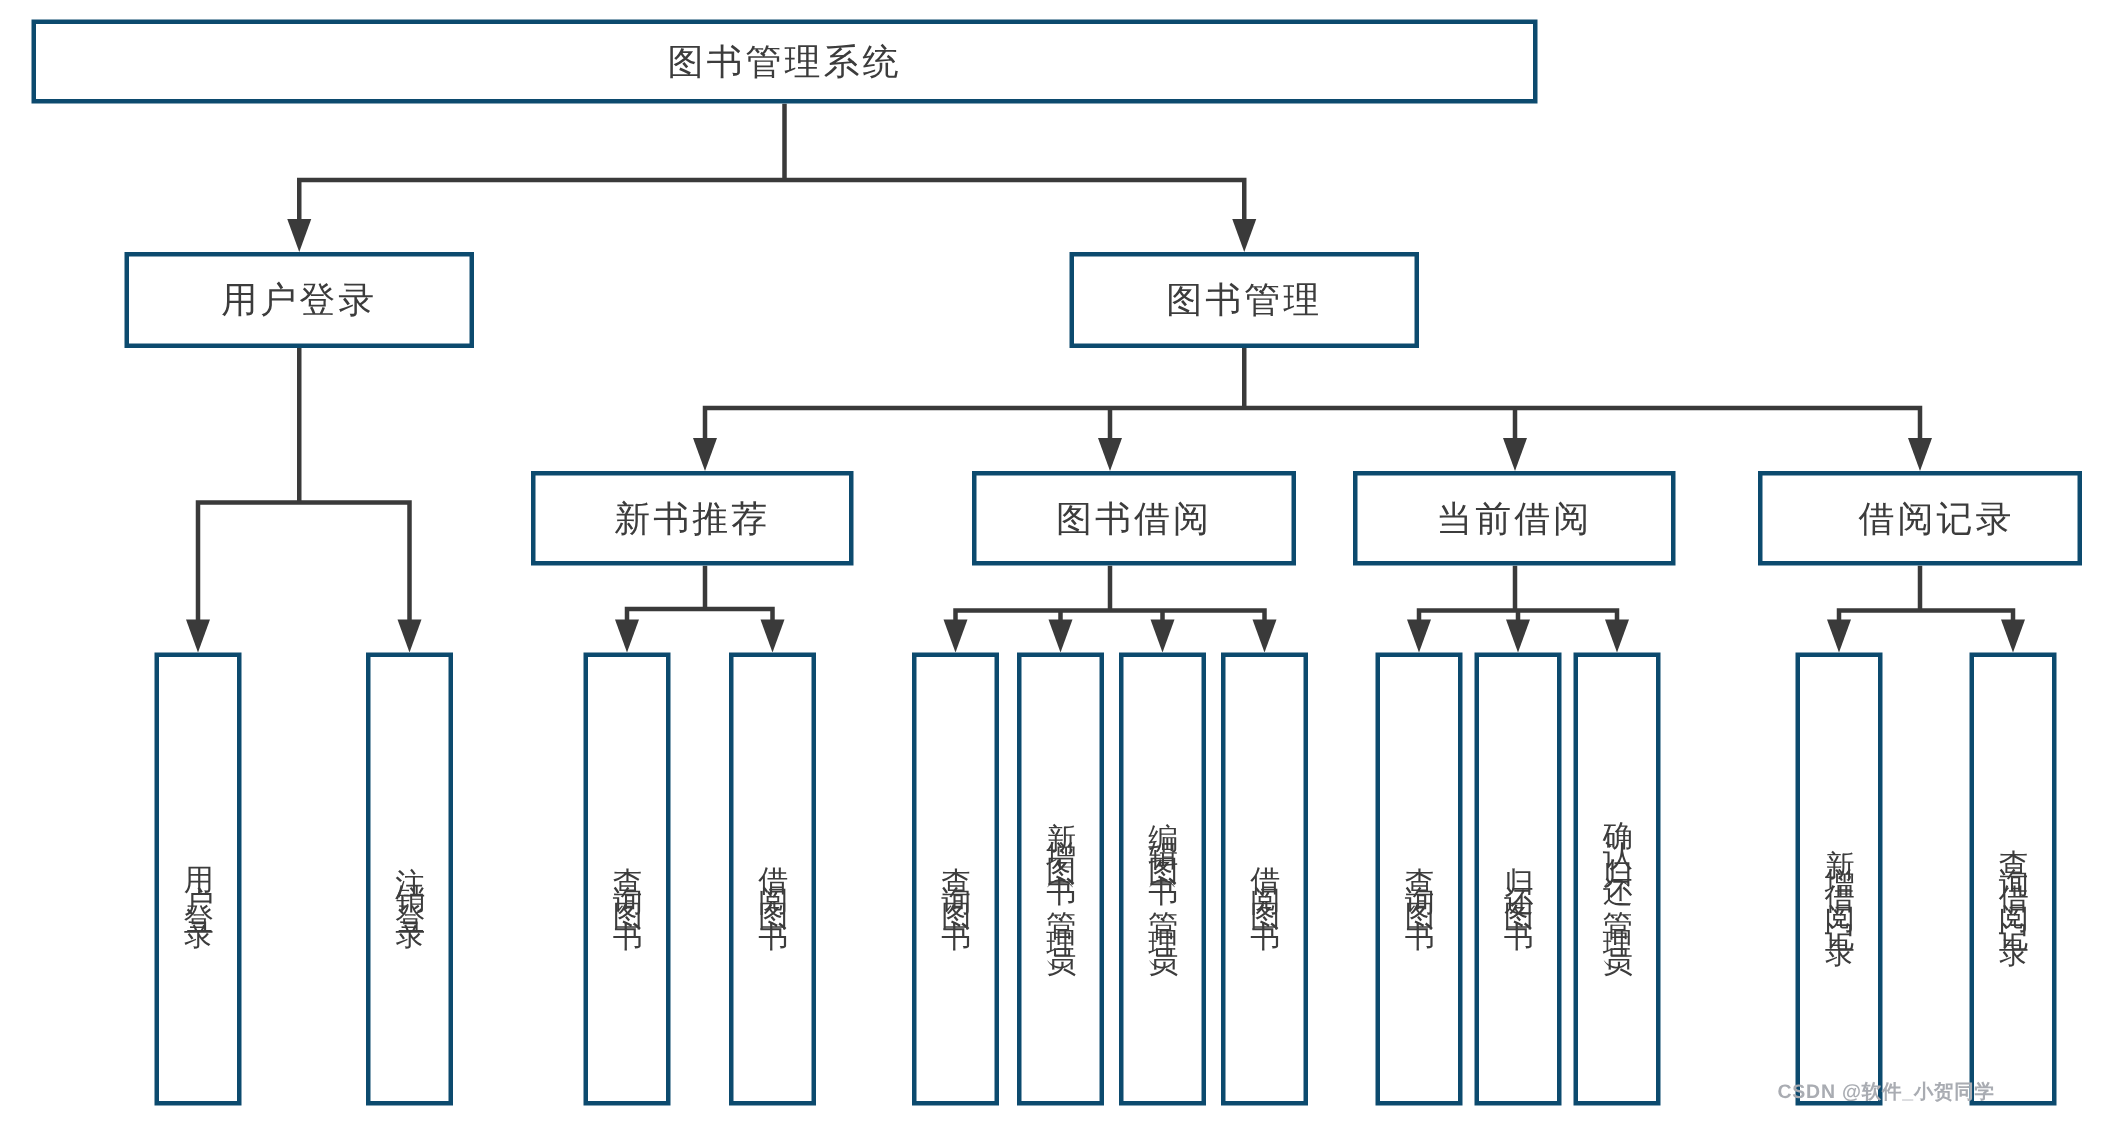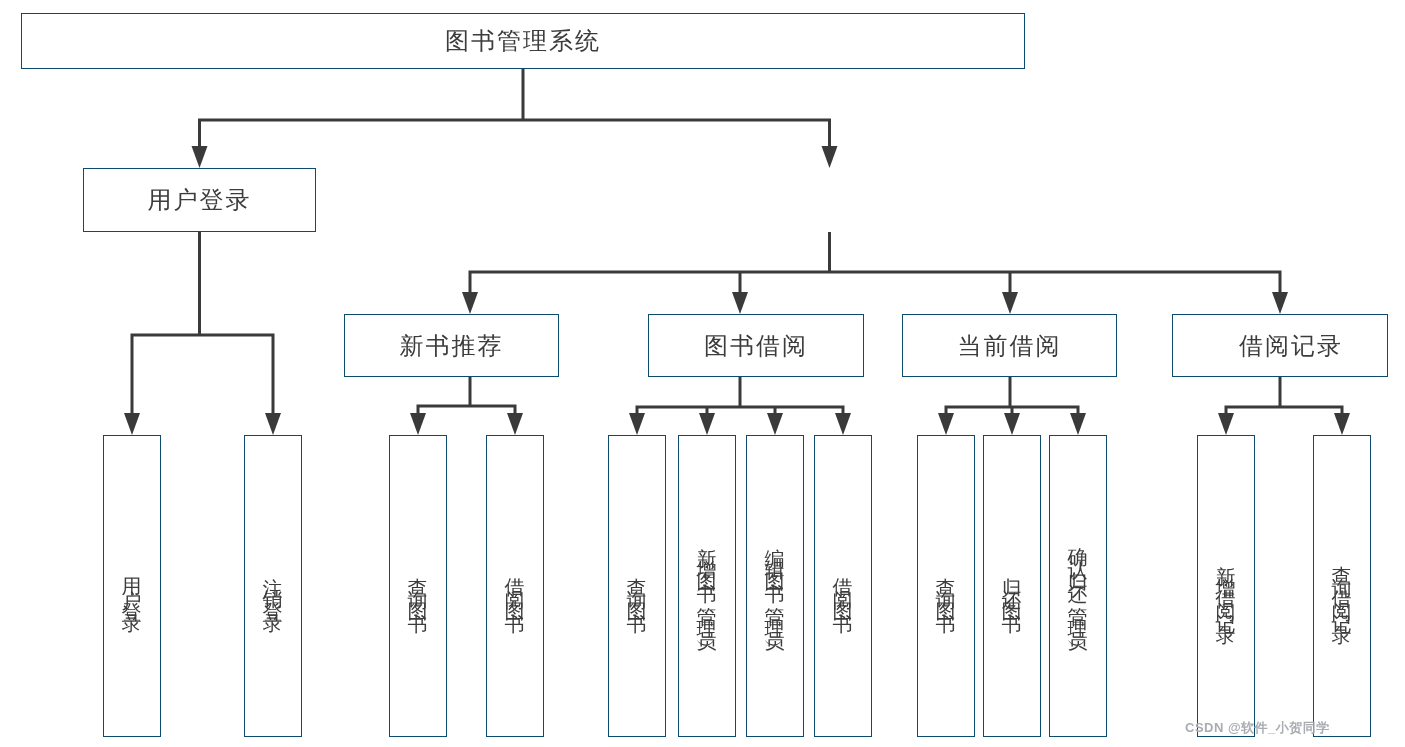--- a/index.html
+++ b/index.html
@@ -14,21 +14,21 @@
   }
   .wires {
     position: absolute;
     left: 0; top: 0;
     width: 1405px; height: 747px;
     pointer-events: none;
   }
   .node {
     position: absolute;
     box-sizing: border-box;
-    border: 1px solid #0c4a6e;
+    border: 3px solid #0c4a6e;
     background: #ffffff;
     display: flex;
     align-items: center;
     justify-content: center;
   }
   .root, .br, .grp {
     font-size: 24px;
     letter-spacing: 2px;
     white-space: nowrap;
   }
@@ -114,22 +114,25 @@
     </g>
   </svg>
 
   <div class="node root">
     <span>图书管理系统</span>
   </div>
 
   <div class="node br" style="left:83px;">
     <span>用户登录</span>
   </div>
+  <div class="node br" style="left:713px;">
+    <span>图书管理</span>
+  </div>
 
-  <div class="node grp" style="left:344px;">
+  <div class="node grp" style="left:354px;">
     <span>新书推荐</span>
   </div>
   <div class="node grp" style="left:632px;width:216px;margin-left:16px;">
     <span>图书借阅</span>
   </div>
   <div class="node grp" style="left:902px;">
     <span>当前借阅</span>
   </div>
   <div class="node grp" style="left:1172px;width:216px;padding-left:22px;">
     <span>借阅记录</span>

